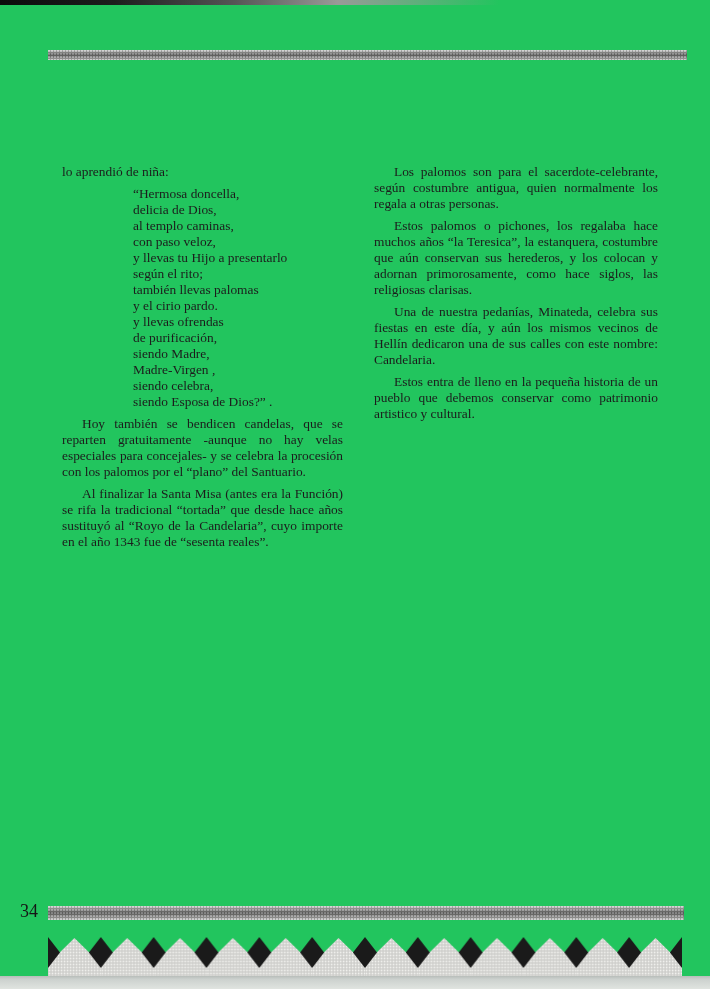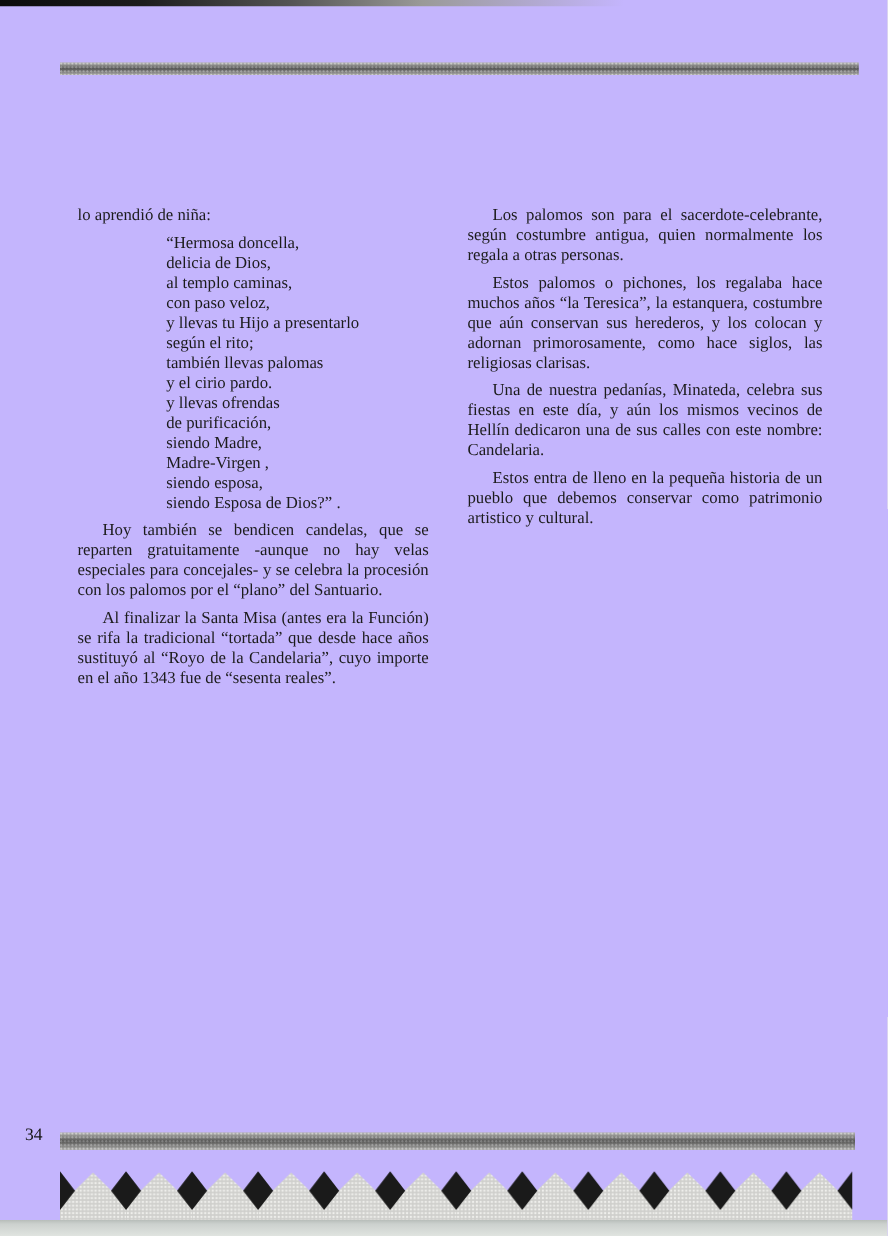--- a/index.html
+++ b/index.html
@@ -1,19 +1,19 @@
 <!DOCTYPE html>
 <html lang="es"><head>
 <meta charset="utf-8">
 <style>
   html,body{margin:0;padding:0;background:#e9e9e6;}
   .page{
     position:relative;
     width:710px;height:989px;
-    background:#c4b5fd;
+    background:#22c55e;
     overflow:hidden;
     font-family:"Liberation Serif","DejaVu Serif",serif;
     color:#1c1c1c;
   }
   
   .top-artifact{
     position:absolute;top:0;left:0;width:520px;height:5px;
     background:linear-gradient(to right,#0b0b0b 0%,#1d1d1d 22%,#555 45%,#9a9a98 65%,rgba(250,250,247,0) 96%);
   }
   
@@ -37,21 +37,21 @@
   .col-right{left:374px;width:284px;}
   .col p{margin:0 0 6px 0;text-indent:20px;}
   .col p.no-indent{text-indent:0;}
   .poem{
     margin:3px 0 6px 71px;
   }
   .poem .poem-line{line-height:16px;white-space:nowrap;}
 
   .page-number{
     position:absolute;left:20px;top:901px;
-    font-size:14px;color:#161616;
+    font-size:18px;color:#161616;
   }
   .zigzag{position:absolute;left:48px;top:936px;}
   .bottom-strip{
     position:absolute;left:0;top:976px;width:710px;height:13px;
     background:linear-gradient(to bottom,#b7bdb9 0%,#ccd1ce 25%,#e0e4e0 100%);
   }
 </style>
 </head>
 <body>
 
@@ -69,21 +69,21 @@
       <div class="poem-line">al templo caminas,</div>
       <div class="poem-line">con paso veloz,</div>
       <div class="poem-line">y llevas tu Hijo a presentarlo</div>
       <div class="poem-line">según el rito;</div>
       <div class="poem-line">también llevas palomas</div>
       <div class="poem-line">y el cirio pardo.</div>
       <div class="poem-line">y llevas ofrendas</div>
       <div class="poem-line">de purificación,</div>
       <div class="poem-line">siendo Madre,</div>
       <div class="poem-line">Madre-Virgen ,</div>
-      <div class="poem-line">siendo esposa,</div>
+      <div class="poem-line">siendo celebra,</div>
       <div class="poem-line">siendo Esposa de Dios?” .</div>
     </div>
     <p>Hoy también se bendicen candelas, que se reparten gratuitamente -aunque no hay velas especiales para concejales- y se celebra la procesión con los palomos por el “plano” del Santuario.</p>
     <p>Al finalizar la Santa Misa (antes era la Función) se rifa la tradicional “tortada” que desde hace años sustituyó al “Royo de la Candelaria”, cuyo importe en el año 1343 fue de “sesenta reales”.</p>
   </div>
 
   <div class="col col-right">
     <p>Los palomos son para el sacerdote-celebrante, según costumbre antigua,  quien normalmente los regala a otras personas.</p>
     <p>Estos palomos o pichones, los regalaba hace muchos años “la Teresica”, la  estanquera, costumbre que aún conservan sus herederos, y los colocan y adornan primorosamente, como hace siglos, las religiosas clarisas.</p>
     <p>Una de nuestra pedanías, Minateda, celebra sus fiestas en este día, y aún los mismos vecinos de Hellín dedicaron una de sus calles con este nombre: Candelaria.</p>

